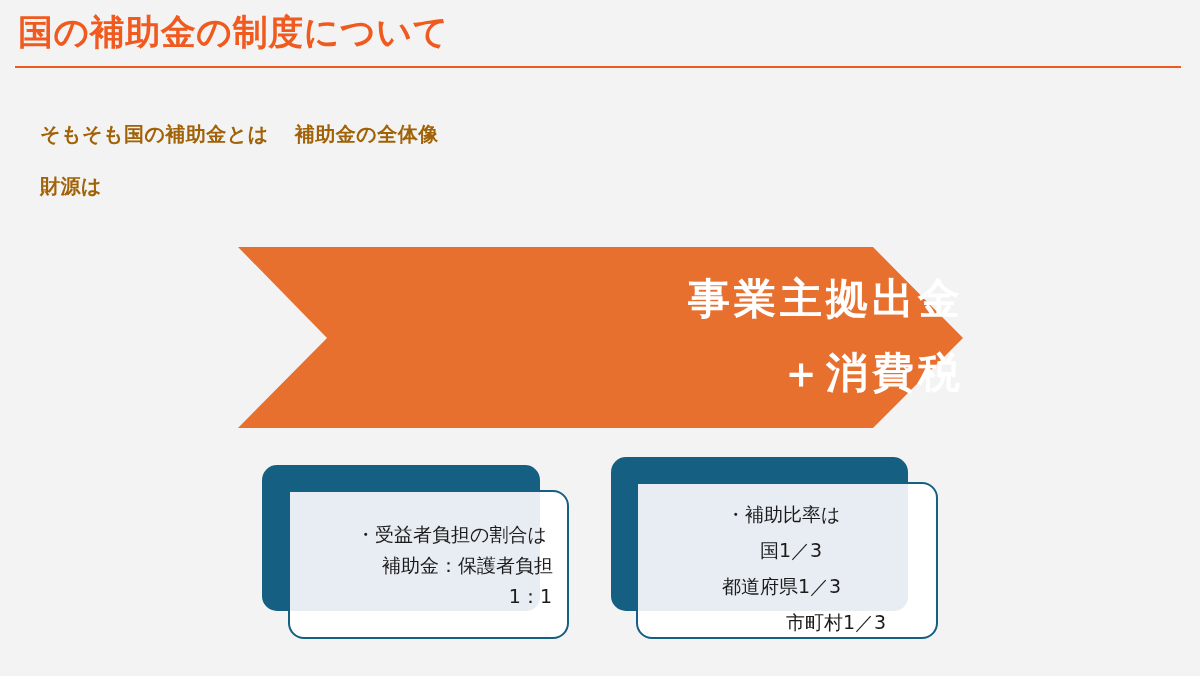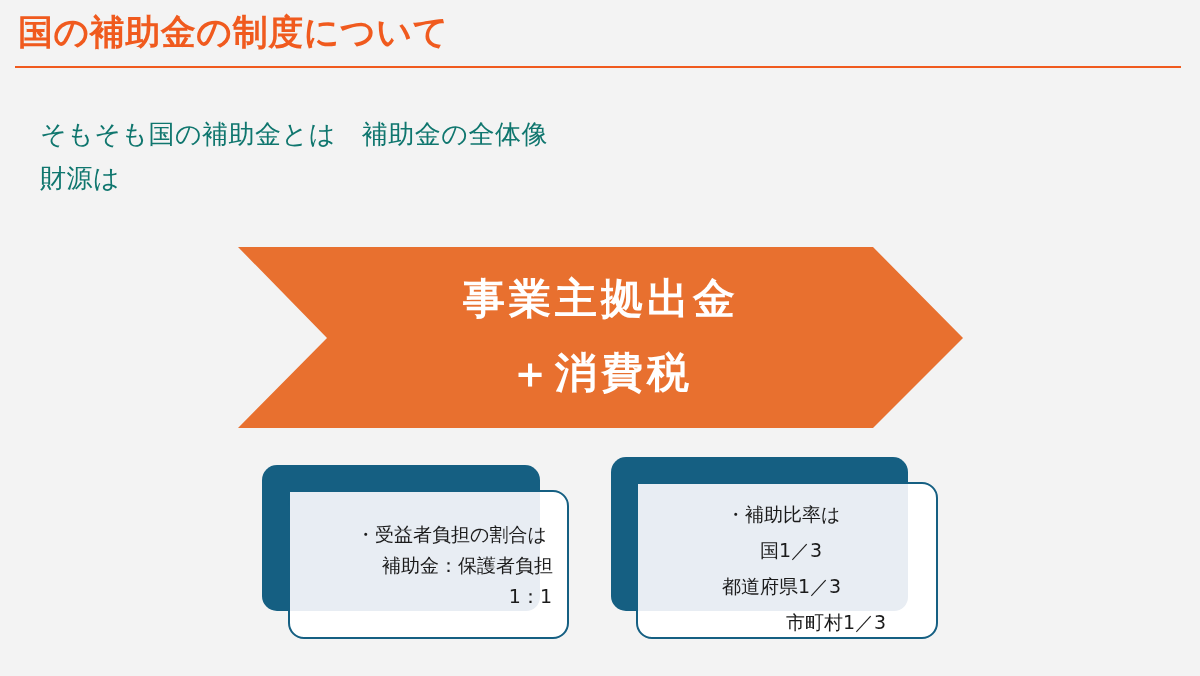--- a/index.html
+++ b/index.html
@@ -12,34 +12,34 @@
     position: absolute; left: 18px; top: 14px;
     font-size: 35px; font-weight: bold; color: #f05a1e;
     letter-spacing: 0.5px; line-height: 36px; white-space: nowrap;
   }
   .title-rule {
     position: absolute; left: 15px; top: 66px; width: 1166px; height: 2px;
     background: #f05a1e;
   }
   .lead {
     position: absolute; left: 40px;
-    font-size: 26px; font-weight: normal; color: #0f766e;
+    font-size: 20px; font-weight: bold; color: #a16207;
     line-height: 32px; white-space: nowrap; letter-spacing: 0.5px;
   }
   .lead.l1 { top: 118px; }
-  .lead.l2 { top: 162px; text-align: center; }
+  .lead.l2 { top: 170px; text-align: center; }
   .lead .gap { display: inline-block; width: 26px; }
 
   .chevron {
     position: absolute; left: 238px; top: 247px; width: 726px; height: 182px;
   }
   .chevron svg { position: absolute; left: 0; top: 0; }
   .chevron-text {
     position: absolute; left: 0; top: 0; width: 726px; height: 182px;
-    display: flex; flex-direction: column; align-items: center; justify-content: center;
+    display: flex; flex-direction: column; align-items: flex-end; justify-content: center;
     color: #ffffff; font-weight: bold; font-size: 42px; letter-spacing: 4px;
   }
   .chevron-text .ln1 { line-height: 56px; margin-top: -4px; }
   .chevron-text .ln2 { line-height: 56px; margin-top: 18px; }
 
   .card-back {
     position: absolute; background: #155f82; border-radius: 15px;
   }
   .card-front {
     position: absolute; background: #ffffff; border: 2px solid #155f82;

